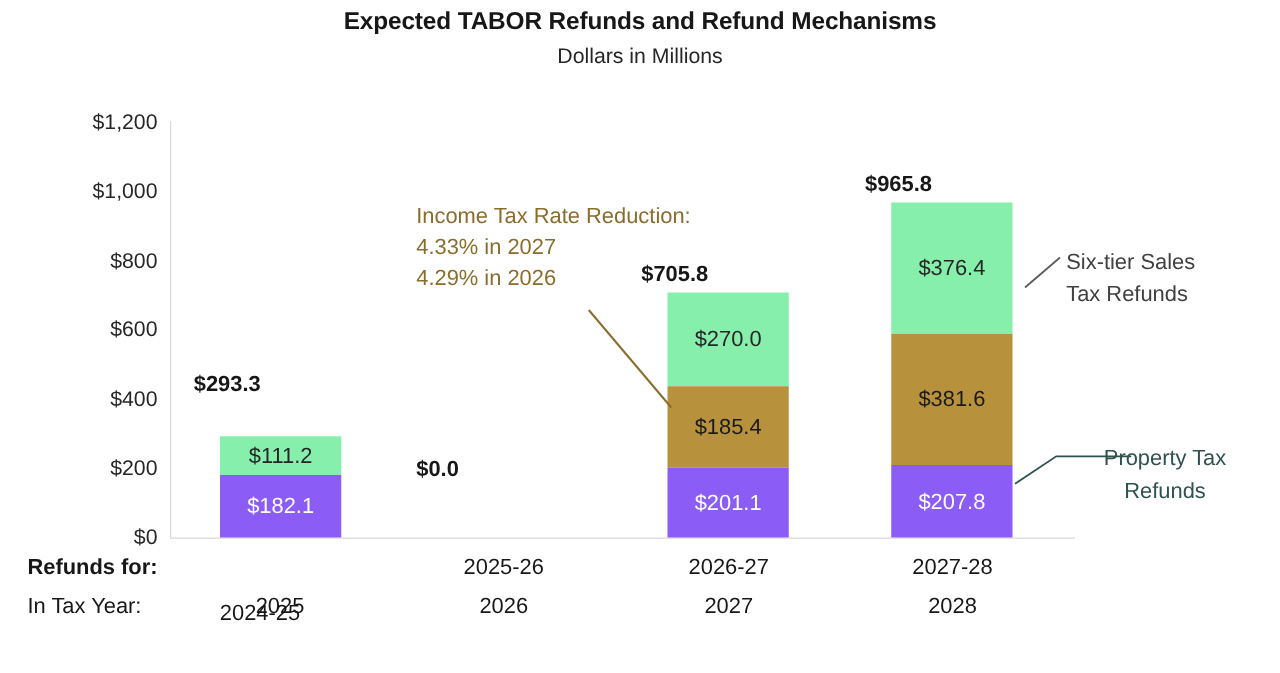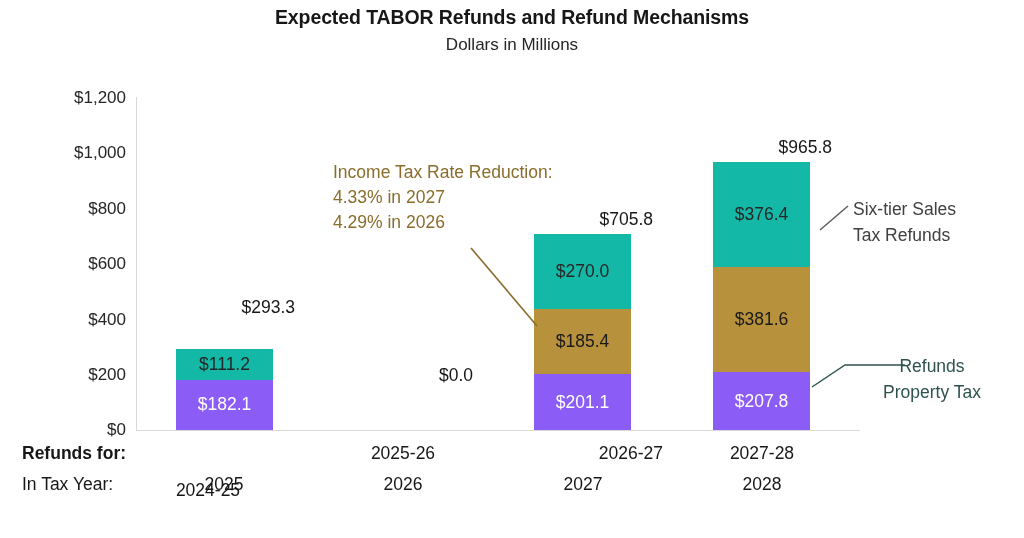--- a/index.html
+++ b/index.html
@@ -97,29 +97,29 @@
     left: 0;
     width: 97px;
     display: flex;
     align-items: center;
     justify-content: center;
     font-size: 17.5px;
     box-sizing: border-box;
   }
   .seg-property { background: #8b5cf6; color: #ffffff; }
   .seg-income   { background: #B8913C; color: #1a1a1a; }
-  .seg-sales    { background: #14b8a6; color: #262626; }
+  .seg-sales    { background: #86efac; color: #262626; }
 
   .bar-total {
     position: absolute;
     width: 140px;
     left: -21px;
-    text-align: right;
-    font-size: 17.5px;
-    font-weight: normal;
+    text-align: left;
+    font-size: 17.5px;
+    font-weight: bold;
     color: #171717;
   }
 
   
   .annotation-income {
     position: absolute;
     left: 333px;
     top: 160px;
     font-size: 17.5px;
     line-height: 25px;
@@ -245,34 +245,34 @@
     <div>4.33% in 2027</div>
     <div>4.29% in 2026</div>
   </div>
 
   <div class="callout-sales">
     <div>Six-tier Sales</div>
     <div>Tax Refunds</div>
   </div>
 
   <div class="callout-property">
+    <div>Property Tax</div>
     <div>Refunds</div>
-    <div>Property Tax</div>
   </div>
 
   <div class="xaxis">
     <div class="xrow-label bold" style="top:0px;">Refunds for:</div>
     <div class="xrow-label" style="top:31px;">In Tax Year:</div>
 
     <div class="xcat" style="left:128px; top:0px;margin-top:37px;">2024-25</div>
     <div class="xcat" style="left:144px; top:31px;">2025</div>
 
     <div class="xcat" style="left:323px; top:0px;">2025-26</div>
     <div class="xcat" style="left:323px; top:31px;">2026</div>
 
-    <div class="xcat" style="left:503px; top:0px;text-align:right;">2026-27</div>
+    <div class="xcat" style="left:503px; top:0px;">2026-27</div>
     <div class="xcat" style="left:503px; top:31px;">2027</div>
 
     <div class="xcat" style="left:682px; top:0px;">2027-28</div>
     <div class="xcat" style="left:682px; top:31px;">2028</div>
   </div>
 
 </div>
 
 </body></html>

